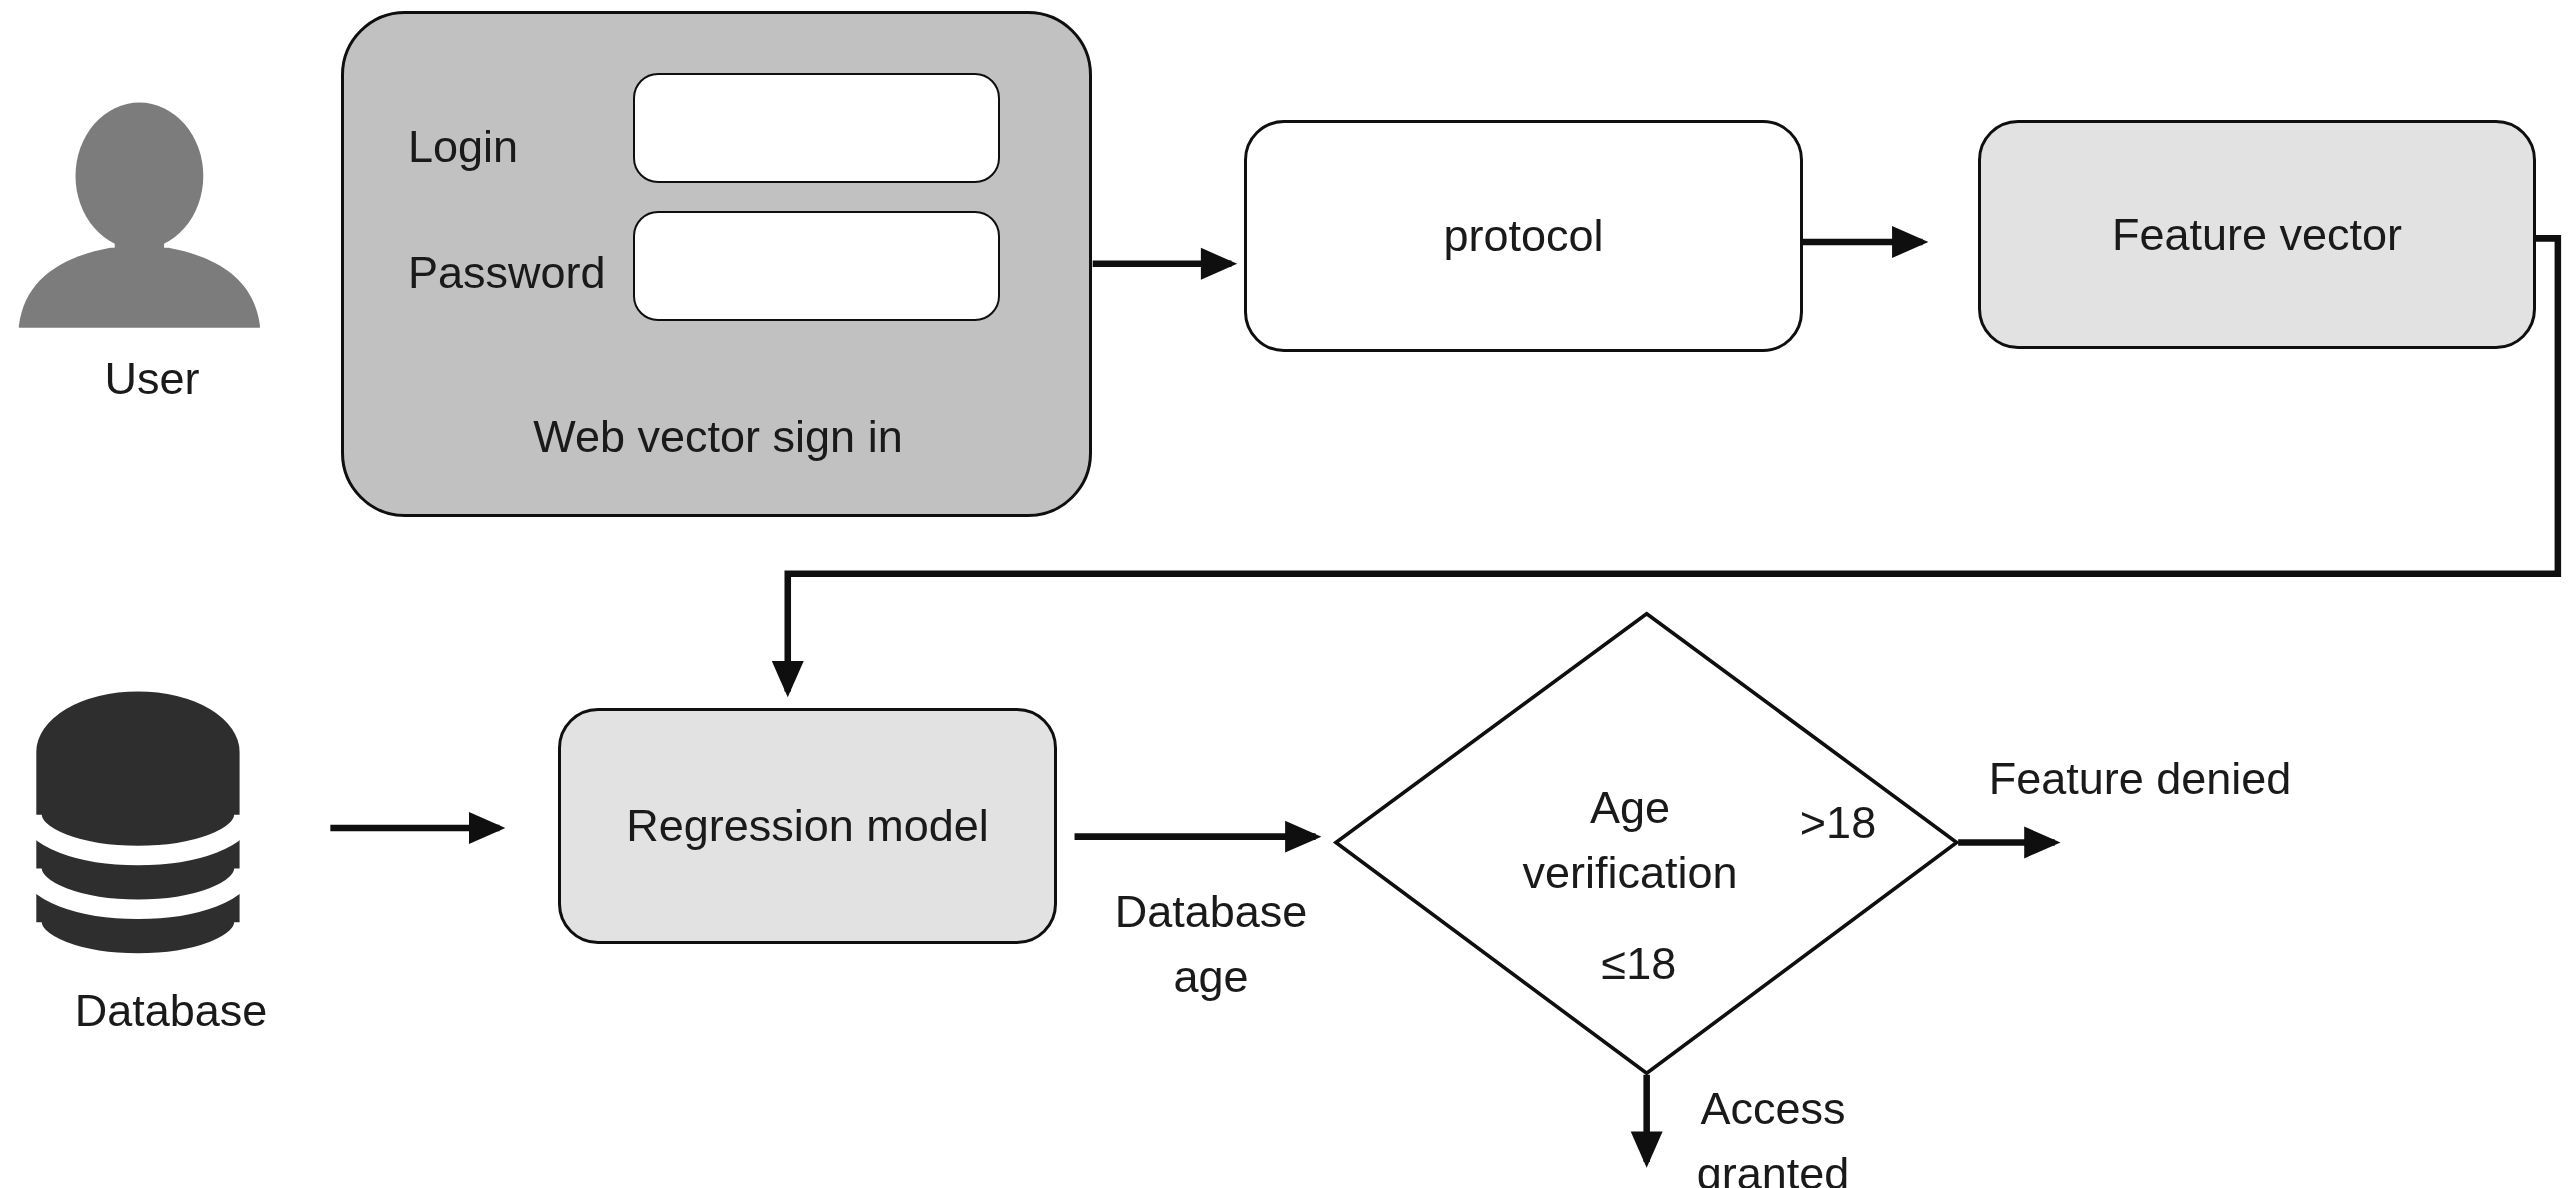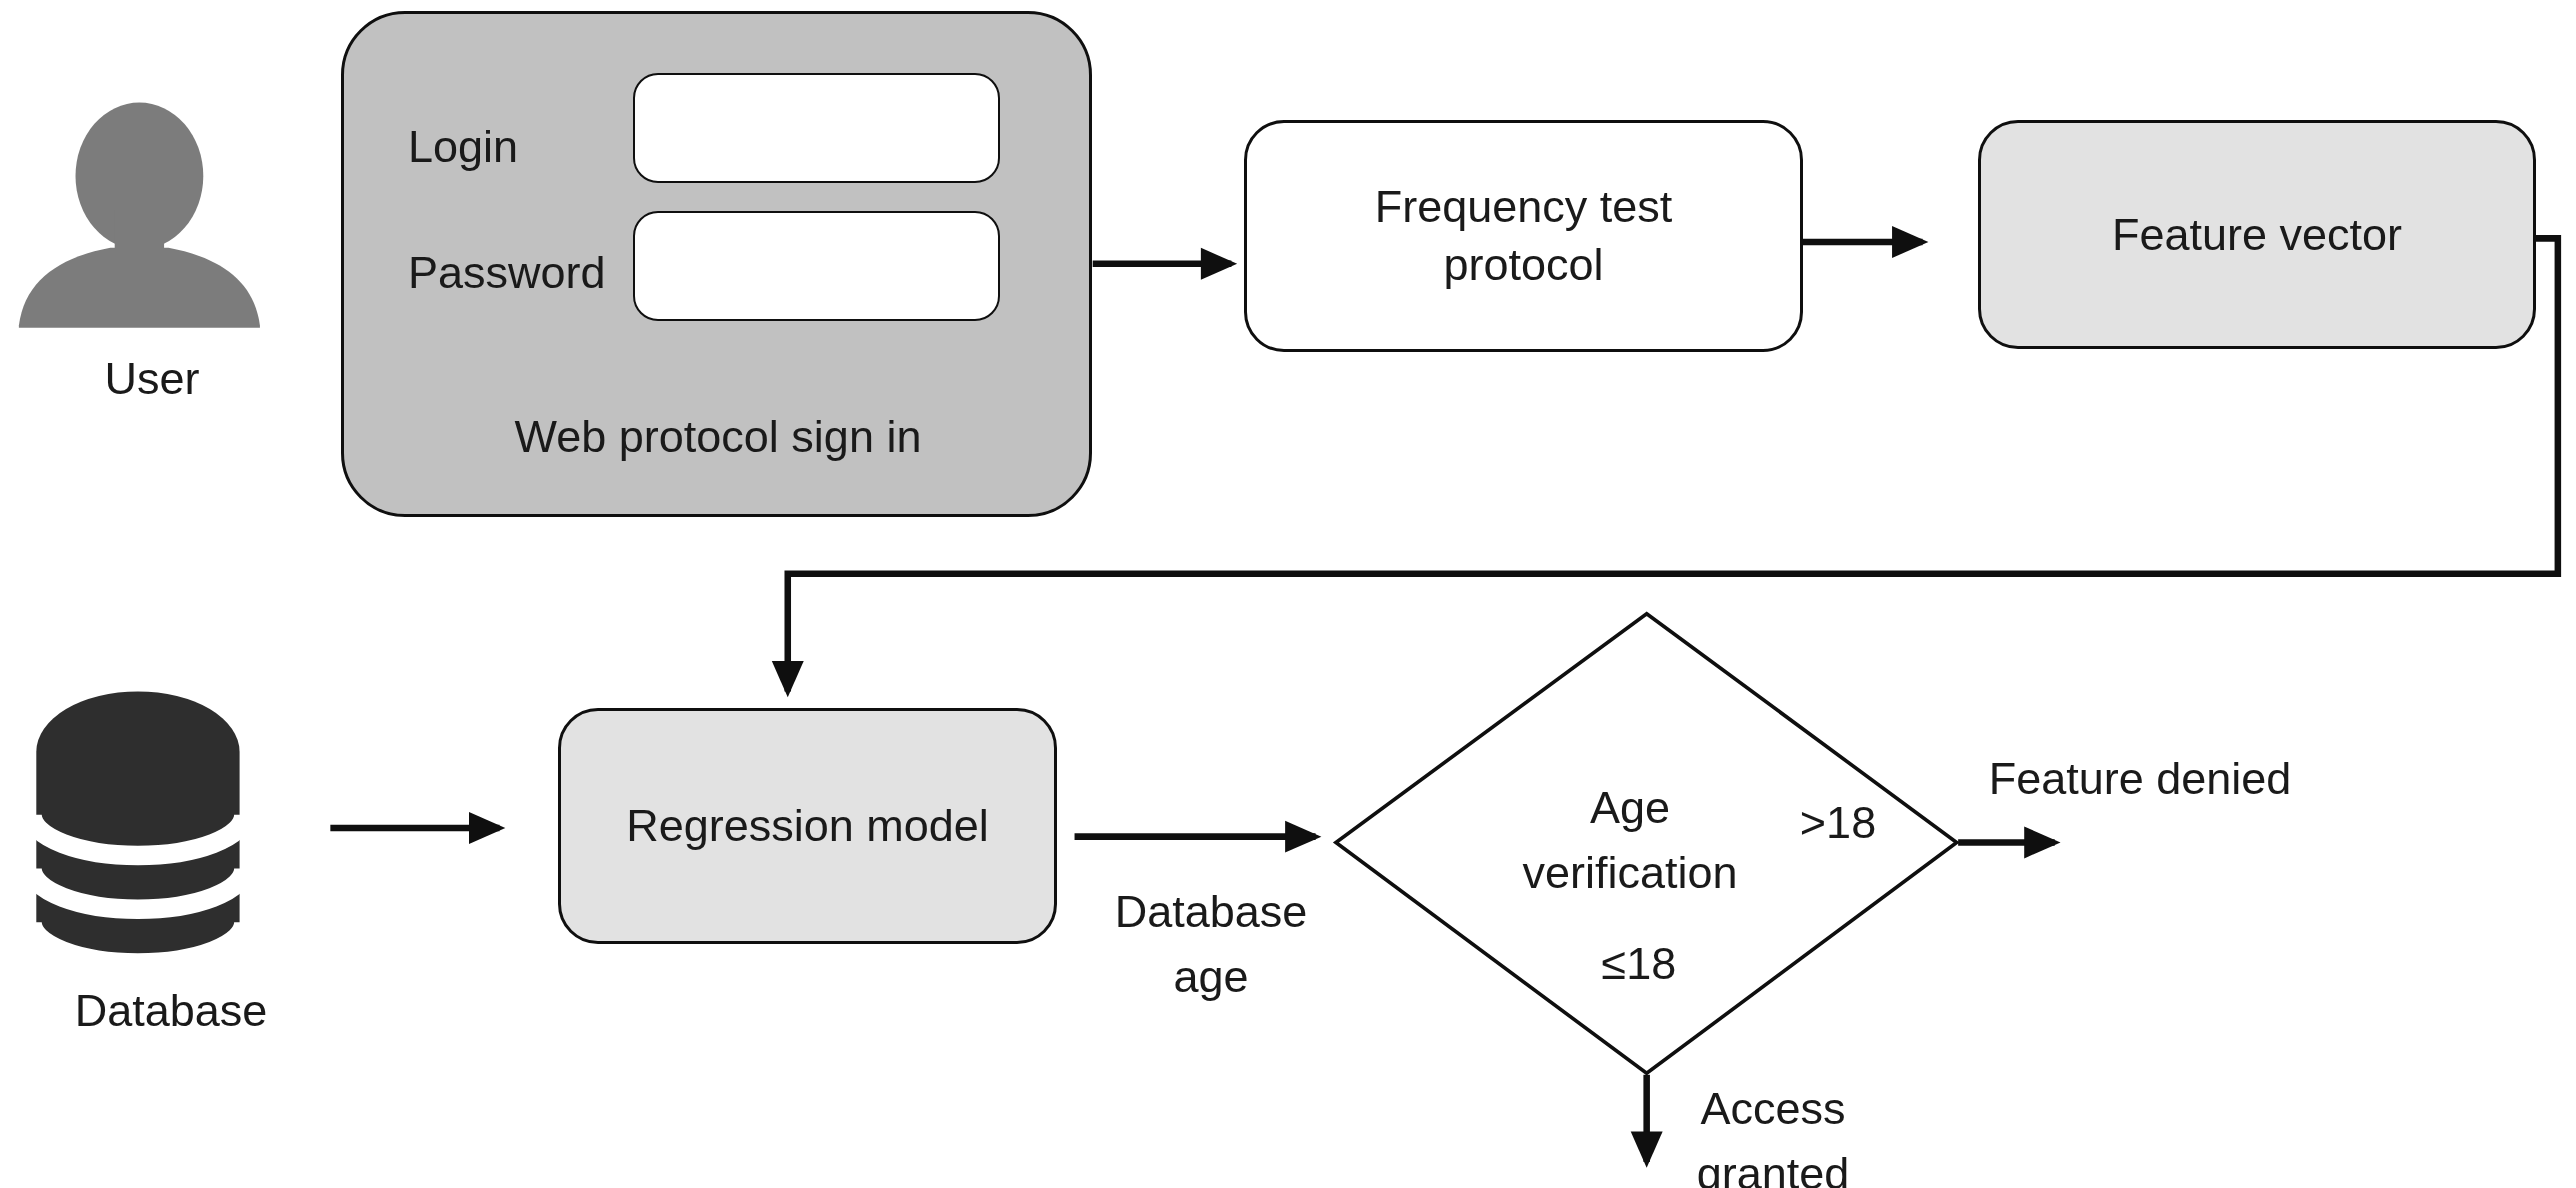--- a/index.html
+++ b/index.html
@@ -61,25 +61,24 @@
     <path d="M2268,1480 V1600" stroke="#0f0f0f" stroke-width="9" fill="none" marker-end="url(#arrow)"></path>
   </svg>
 
   <div class="lbl center" style="left:152px;top:379px;">User</div>
 
   <div class="node gray-dark" style="left:341px;top:11px;width:751px;height:506px;">
     <div class="lbl leftmid" style="left:64px;top:133px;">Login</div>
     <div class="input-box" style="left:289px;top:59px;width:367px;height:110px;"></div>
     <div class="lbl leftmid" style="left:64px;top:259px;">Password</div>
     <div class="input-box" style="left:289px;top:197px;width:367px;height:110px;"></div>
-    <div class="lbl center" style="left:374px;top:423px;">Web protocol sign in</div>
+    <div class="lbl center" style="left:374px;top:423px;">Web vector sign in</div>
   </div>
 
   <div class="node white" style="left:1244px;top:120px;width:559px;height:232px;">
-    <div>Frequency test</div>
     <div>protocol</div>
   </div>
 
   <div class="node gray-light" style="left:1935px;top:120px;width:558px;height:229px;">
     <div>Feature vector</div>
   </div>
 
   <div class="node gray-light" style="left:515px;top:708px;width:499px;height:236px;">
     <div>Regression model</div>
   </div>

